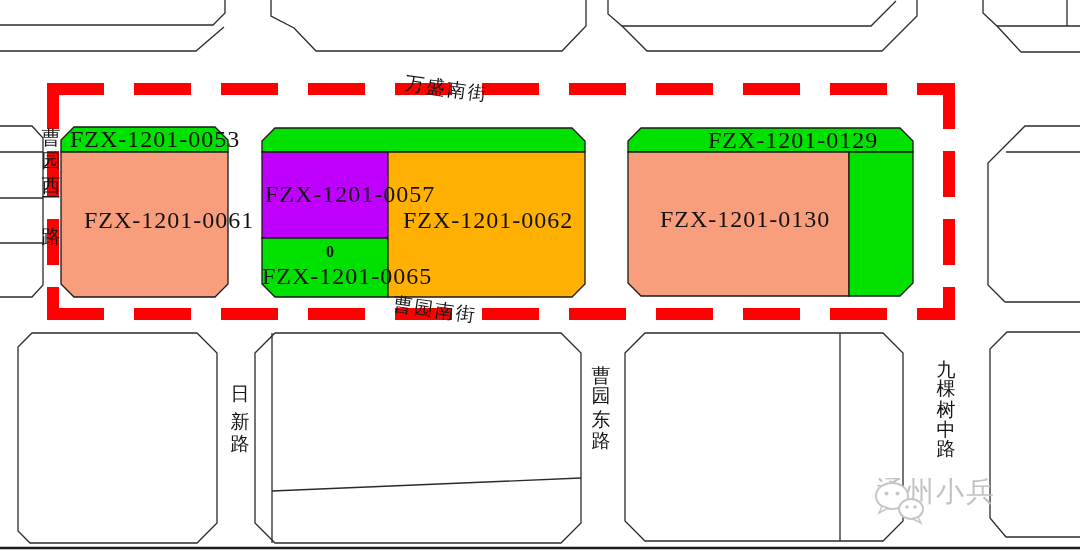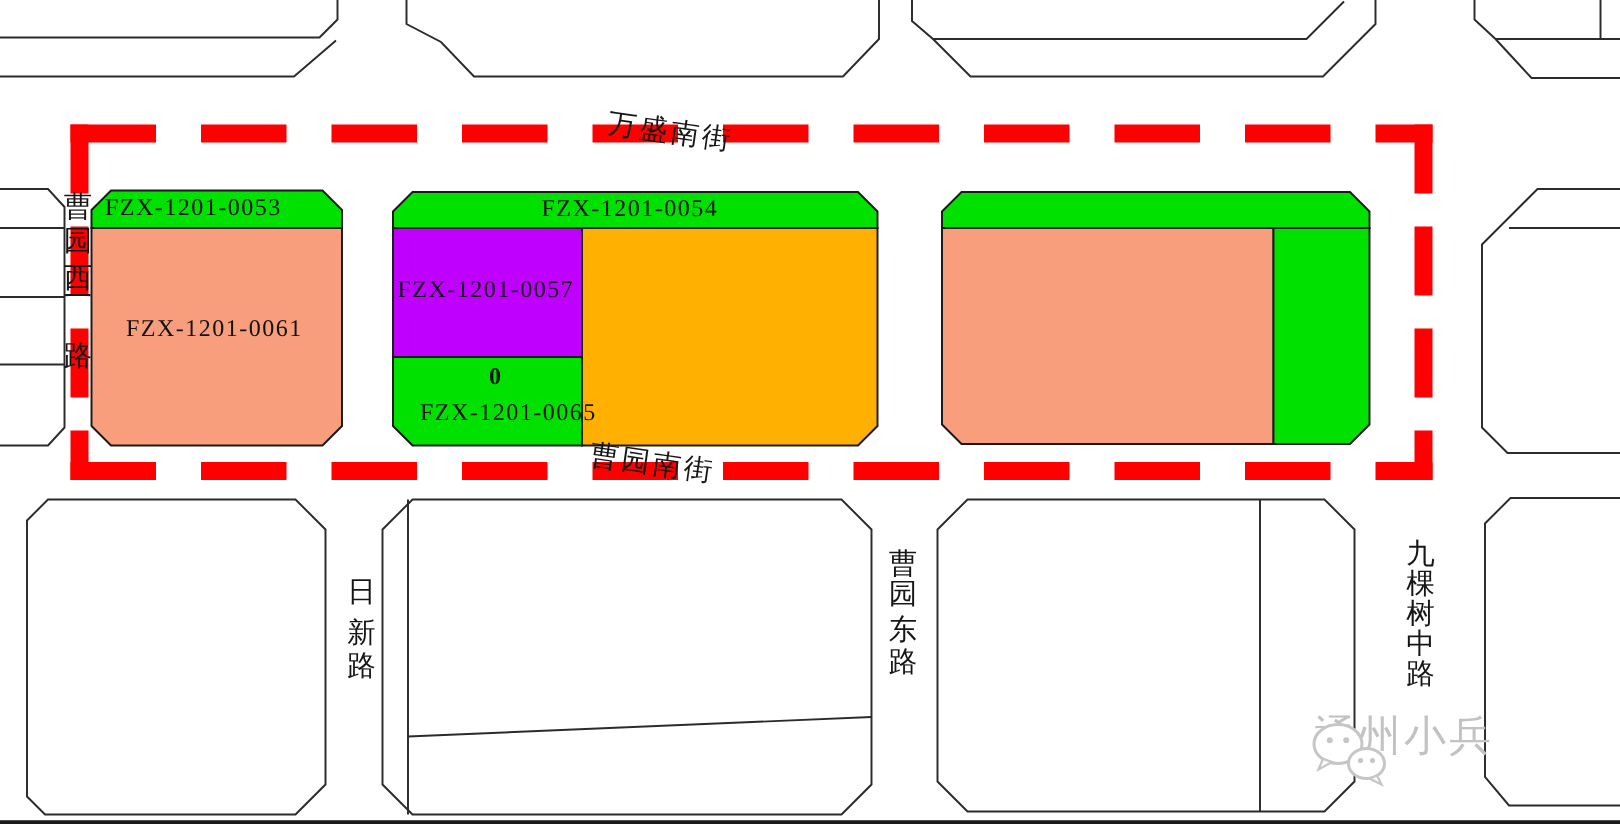--- a/index.html
+++ b/index.html
@@ -2,21 +2,21 @@
 <html><head>
 <meta charset="utf-8">
 <style>
   html,body{margin:0;padding:0;background:#fff;}
   #canvas{
     position:relative;width:1080px;height:550px;background:#ffffff;
     overflow:hidden;font-family:"Liberation Serif", serif;
   }
   #canvas svg{position:absolute;left:0;top:0;}
   .lbl{
-    position:absolute;color:#121212;font-size:16px;letter-spacing:1px;
+    position:absolute;color:#121212;font-size:24px;letter-spacing:1px;
     white-space:nowrap;line-height:20px;
   }
   .zero{
     position:absolute;color:#121212;font-size:16px;font-weight:bold;
     line-height:16px;white-space:nowrap;
   }
   .street-h{
     position:absolute;color:#161616;font-size:19px;letter-spacing:2px;
     white-space:nowrap;line-height:20px;transform:rotate(8deg);
   }
@@ -98,24 +98,26 @@
     <g fill="none" stroke-width="12" stroke="#fe0000">
       <line x1="47" y1="89" x2="955" y2="89" stroke-dasharray="57 30"></line>
       <line x1="47" y1="314" x2="955" y2="314" stroke-dasharray="57 30"></line>
       <line x1="53" y1="83" x2="53" y2="320" stroke-dasharray="46 22"></line>
       <line x1="949" y1="83" x2="949" y2="320" stroke-dasharray="46 22"></line>
     </g>
   </svg>
 
   <div class="lbl" style="left:70px;top:129px">FZX-1201-0053</div>
   <div class="lbl" style="left:84px;top:210px">FZX-1201-0061</div>
-  <div class="lbl" style="left:361px;top:130px">FZX-1201-0054</div>
   <div class="lbl" style="left:265px;top:184px">FZX-1201-0057</div>
+  <div class="lbl" style="left:403px;top:210px">FZX-1201-0062</div>
   <div class="zero" style="left:326px;top:244px">0</div>
-  <div class="lbl" style="left:280px;top:266px">FZX-1201-0065</div>
+  <div class="lbl" style="left:262px;top:266px">FZX-1201-0065</div>
+  <div class="lbl" style="left:708px;top:130px">FZX-1201-0129</div>
+  <div class="lbl" style="left:660px;top:209px">FZX-1201-0130</div>
 
   <div class="street-h" style="left:405px;top:79px">万盛南街</div>
   <div class="street-h" style="left:393px;top:300px">曹园南街</div>
   <div class="street-v sv-west" style="left:42px;top:112px">曹园西一路</div>
   <div class="street-v sv-rixin" style="left:231px;top:371px">日新路</div>
   <div class="street-v sv-east" style="left:592px;top:350px">曹园东路</div>
   <div class="street-v sv-jiu" style="left:937px;top:344px">九棵树中路</div>
 
   <div class="watermark">
     <svg width="56" height="48" viewBox="0 0 56 48">

